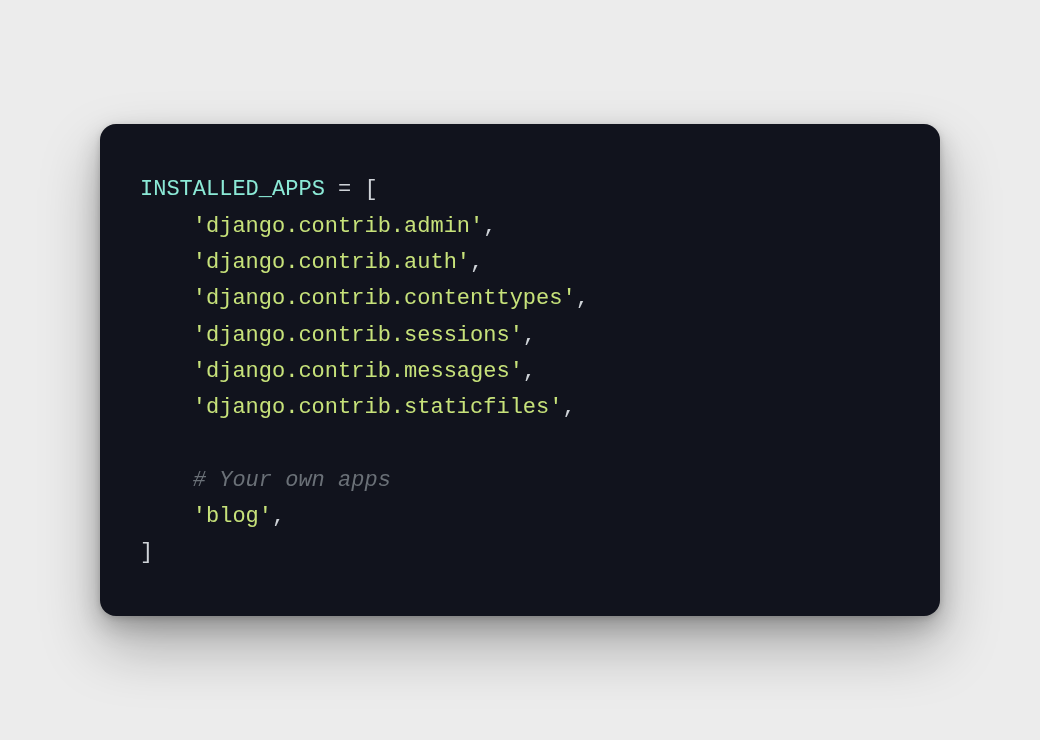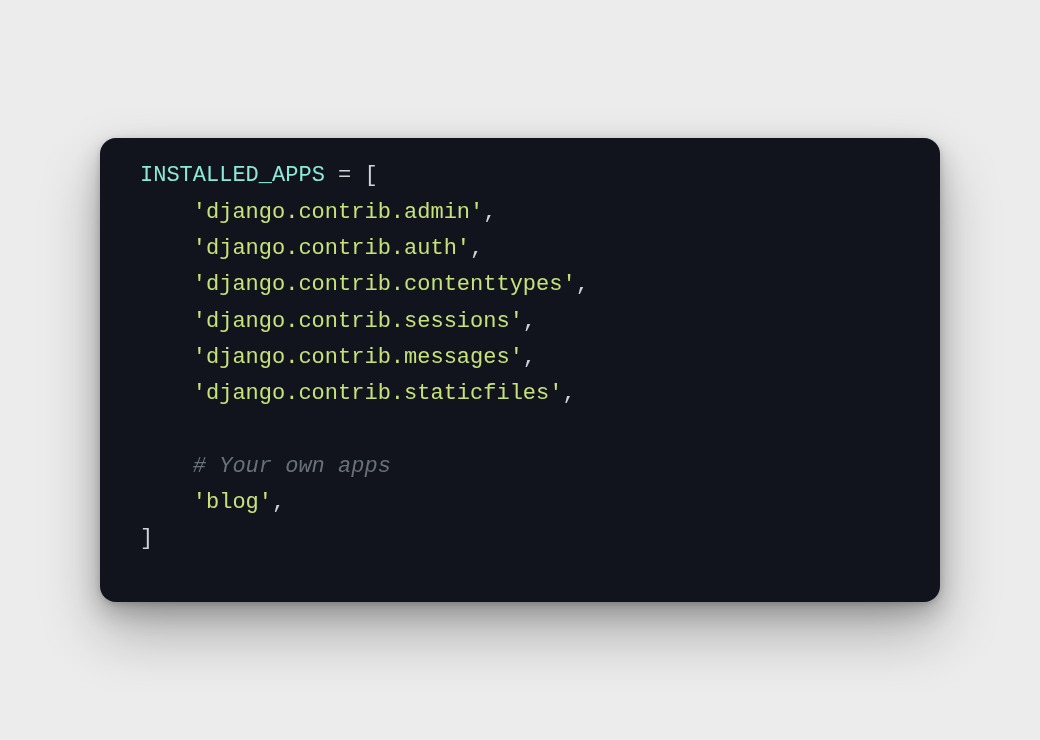--- a/index.html
+++ b/index.html
@@ -13,21 +13,21 @@
     width: 1040px;
     height: 740px;
     display: flex;
     align-items: center;
     justify-content: center;
   }
   .code-card {
     width: 840px;
     background: #11131d;
     border-radius: 16px;
-    padding: 20px 40px 44px 40px;
+    padding: 48px 40px 44px 40px;
     box-shadow:
       0 30px 60px rgba(0,0,0,0.28),
       0 10px 25px rgba(0,0,0,0.20),
       0 2px 6px rgba(0,0,0,0.15);
   }
   pre.code {
     font-family: inherit;
     font-size: 22px;
     line-height: 1.65;
     color: #cfd3d8;

